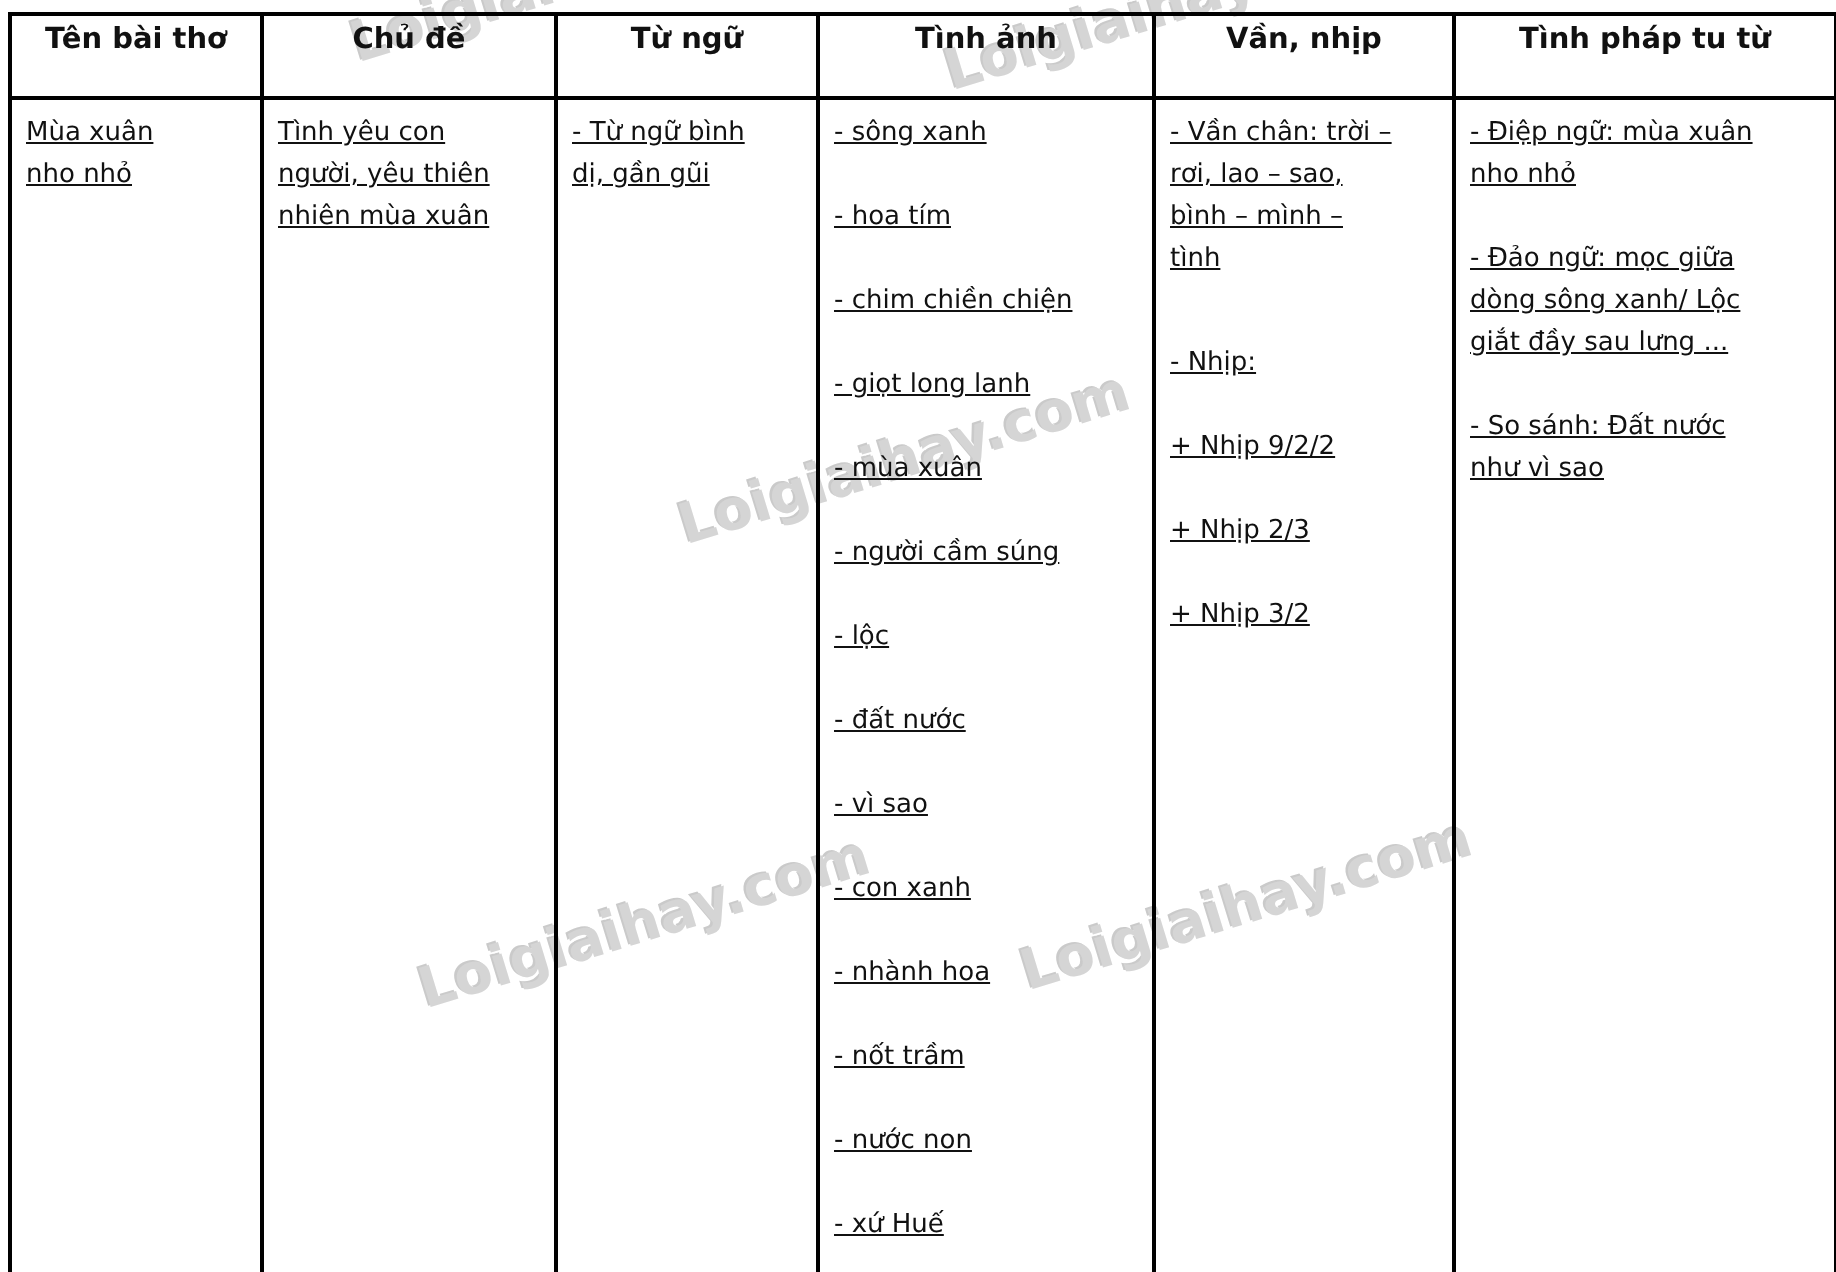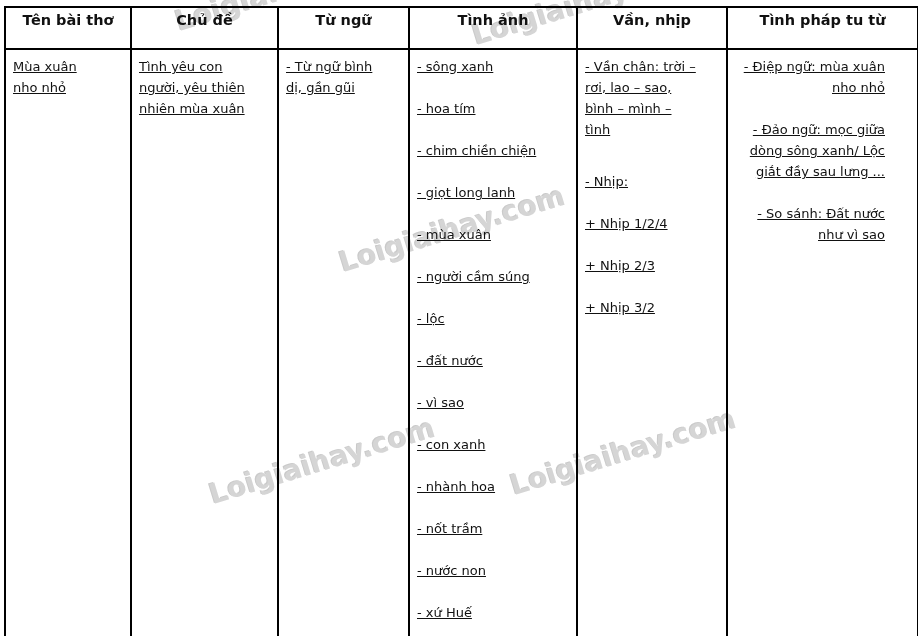--- a/index.html
+++ b/index.html
@@ -71,21 +71,21 @@
     padding: 6px 4px 0 7px;
     text-align: left;
   }
   .analysis td p { margin: 0 0 21px 0; text-decoration: underline; }
 
   td.c1 p { max-width: 80px; }
   td.c2 p { max-width: 118px; }
   td.c3 p { max-width: 95px; }
   td.c4 p { max-width: 156px; }
   td.c5 p { max-width: 112px; }
-  td.c6 p { max-width: 150px; text-align: right; }
+  td.c6 p { max-width: 150px; }
 
   
   td.c5 p:nth-child(2) { margin-top: 31px; }
 </style>
 </head>
 <body>
 
 <div class="watermark-layer">
   <span class="watermark wm1">Loigiaihay.com</span>
   <span class="watermark wm2">Loigiaihay.com</span>
@@ -136,21 +136,21 @@
           <p>- vì sao</p>
           <p>- con xanh</p>
           <p>- nhành hoa</p>
           <p>- nốt trầm</p>
           <p>- nước non</p>
           <p>- xứ Huế</p>
         </td>
       <td class="c5">
           <p>- Vần chân: trời – rơi, lao – sao, bình – mình – tình</p>
           <p>- Nhịp:</p>
-          <p>+ Nhịp 1/2/4</p>
+          <p>+ Nhịp 9/2/2</p>
           <p>+ Nhịp 2/3</p>
           <p>+ Nhịp 3/2</p>
         </td>
       <td class="c6">
           <p>- Điệp ngữ: mùa xuân nho nhỏ</p>
           <p>- Đảo ngữ: mọc giữa dòng sông xanh/ Lộc giắt đầy sau lưng ...</p>
           <p>- So sánh: Đất nước như vì sao</p>
         </td>
     </tr>
   </tbody>

